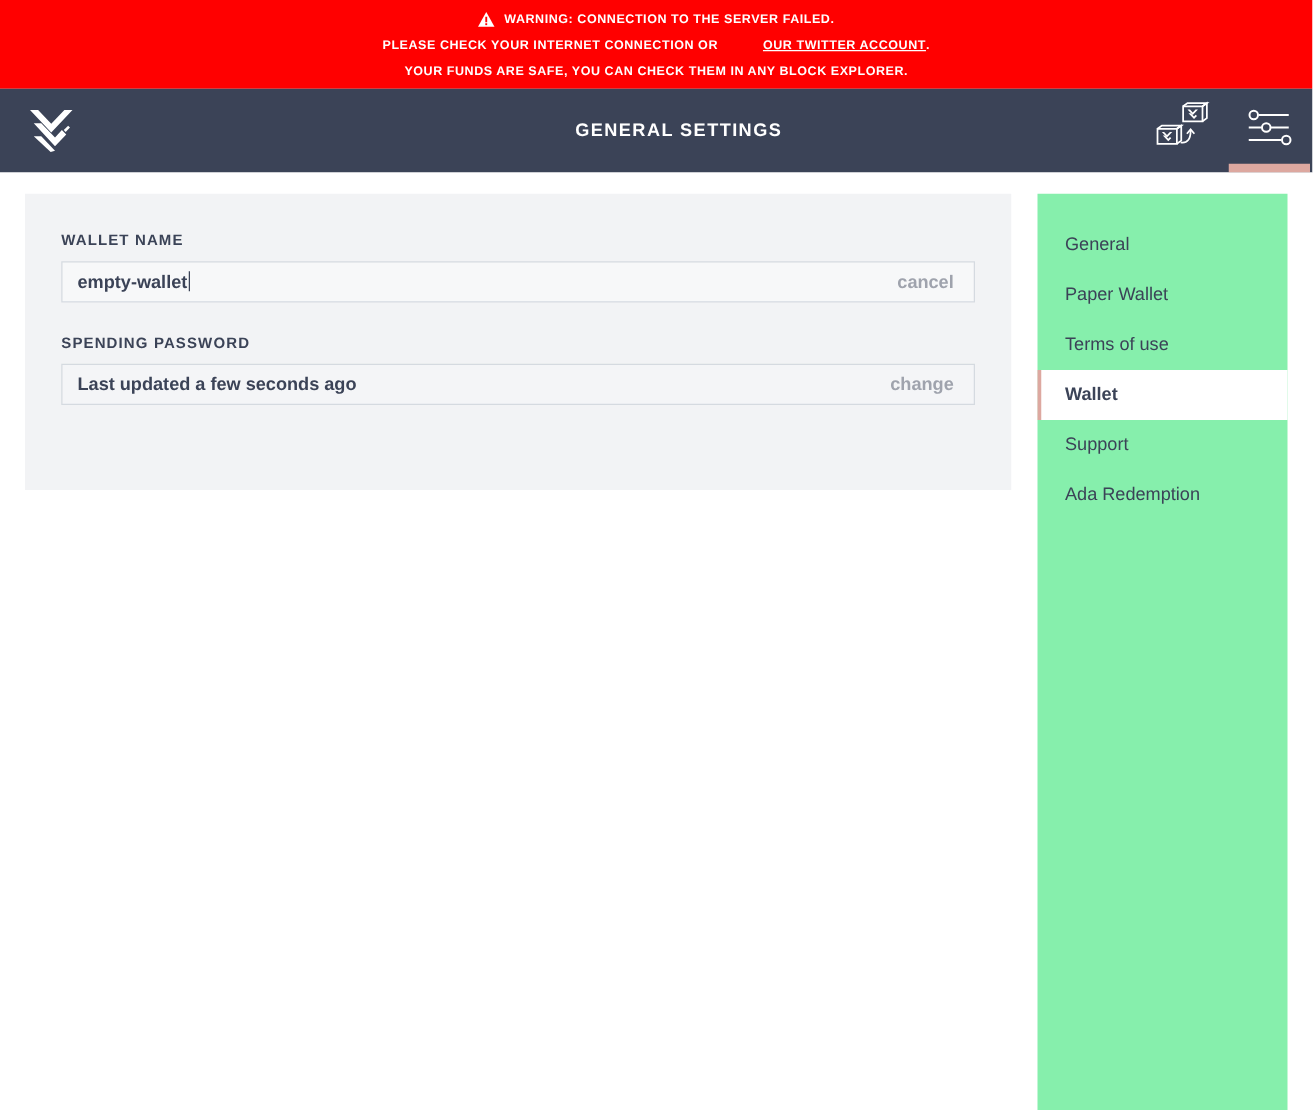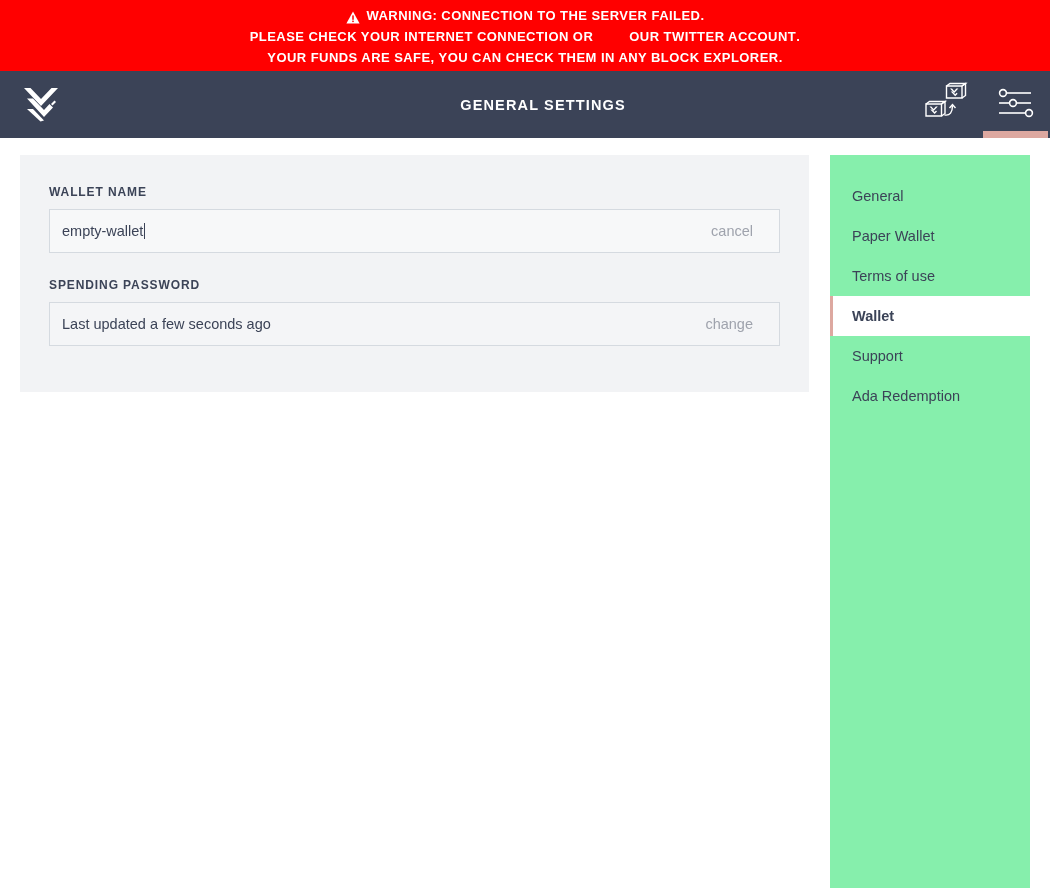--- a/index.html
+++ b/index.html
@@ -18,40 +18,41 @@
     height: 71px;
     background: #ff0000;
     color: #ffffff;
     display: flex;
     flex-direction: column;
     align-items: center;
     justify-content: center;
     padding-top: 2px;
   }
   .warning-line {
-    font-size: 13px;
+    font-size: 10px;
     font-weight: bold;
     letter-spacing: 0.45px;
     line-height: 21px;
     text-transform: uppercase;
     white-space: nowrap;
     display: flex;
     align-items: center;
     justify-content: center;
   }
   .warning-triangle {
     display: inline-block;
     width: 14px;
     height: 13px;
     margin-right: 7px;
     position: relative;
     top: 0px;
   }
   .warning-link {
     color: #ffffff;
+    text-decoration: underline;
     cursor: pointer;
     padding-left: 36px;
   }
 
   
   .topbar {
     width: 1050px;
     height: 67px;
     background: #3b4357;
     position: relative;
@@ -124,27 +125,28 @@
   .field-label {
     font-size: 12px;
     font-weight: bold;
     letter-spacing: 0.9px;
     color: #3b4357;
     text-transform: uppercase;
     margin-bottom: 10px;
   }
 
   .field-box {
-    height: 44px;
+    height: 33px;
     background: #f7f8f9;
     border: 1px solid #d5dae0;
     display: flex;
     align-items: center;
-    padding: 0 26px 0 12px;
-    position: relative;
+    padding: 0 16px 0 12px;
+    position: relative;
+    font-weight: bold;
   }
   .field-box.second { background: #f4f5f7; gap: 28px; }
 
   .field-value {
     font-size: 14.5px;
     color: #3b4357;
     flex: 1;
     white-space: nowrap;
   }
   .caret {

